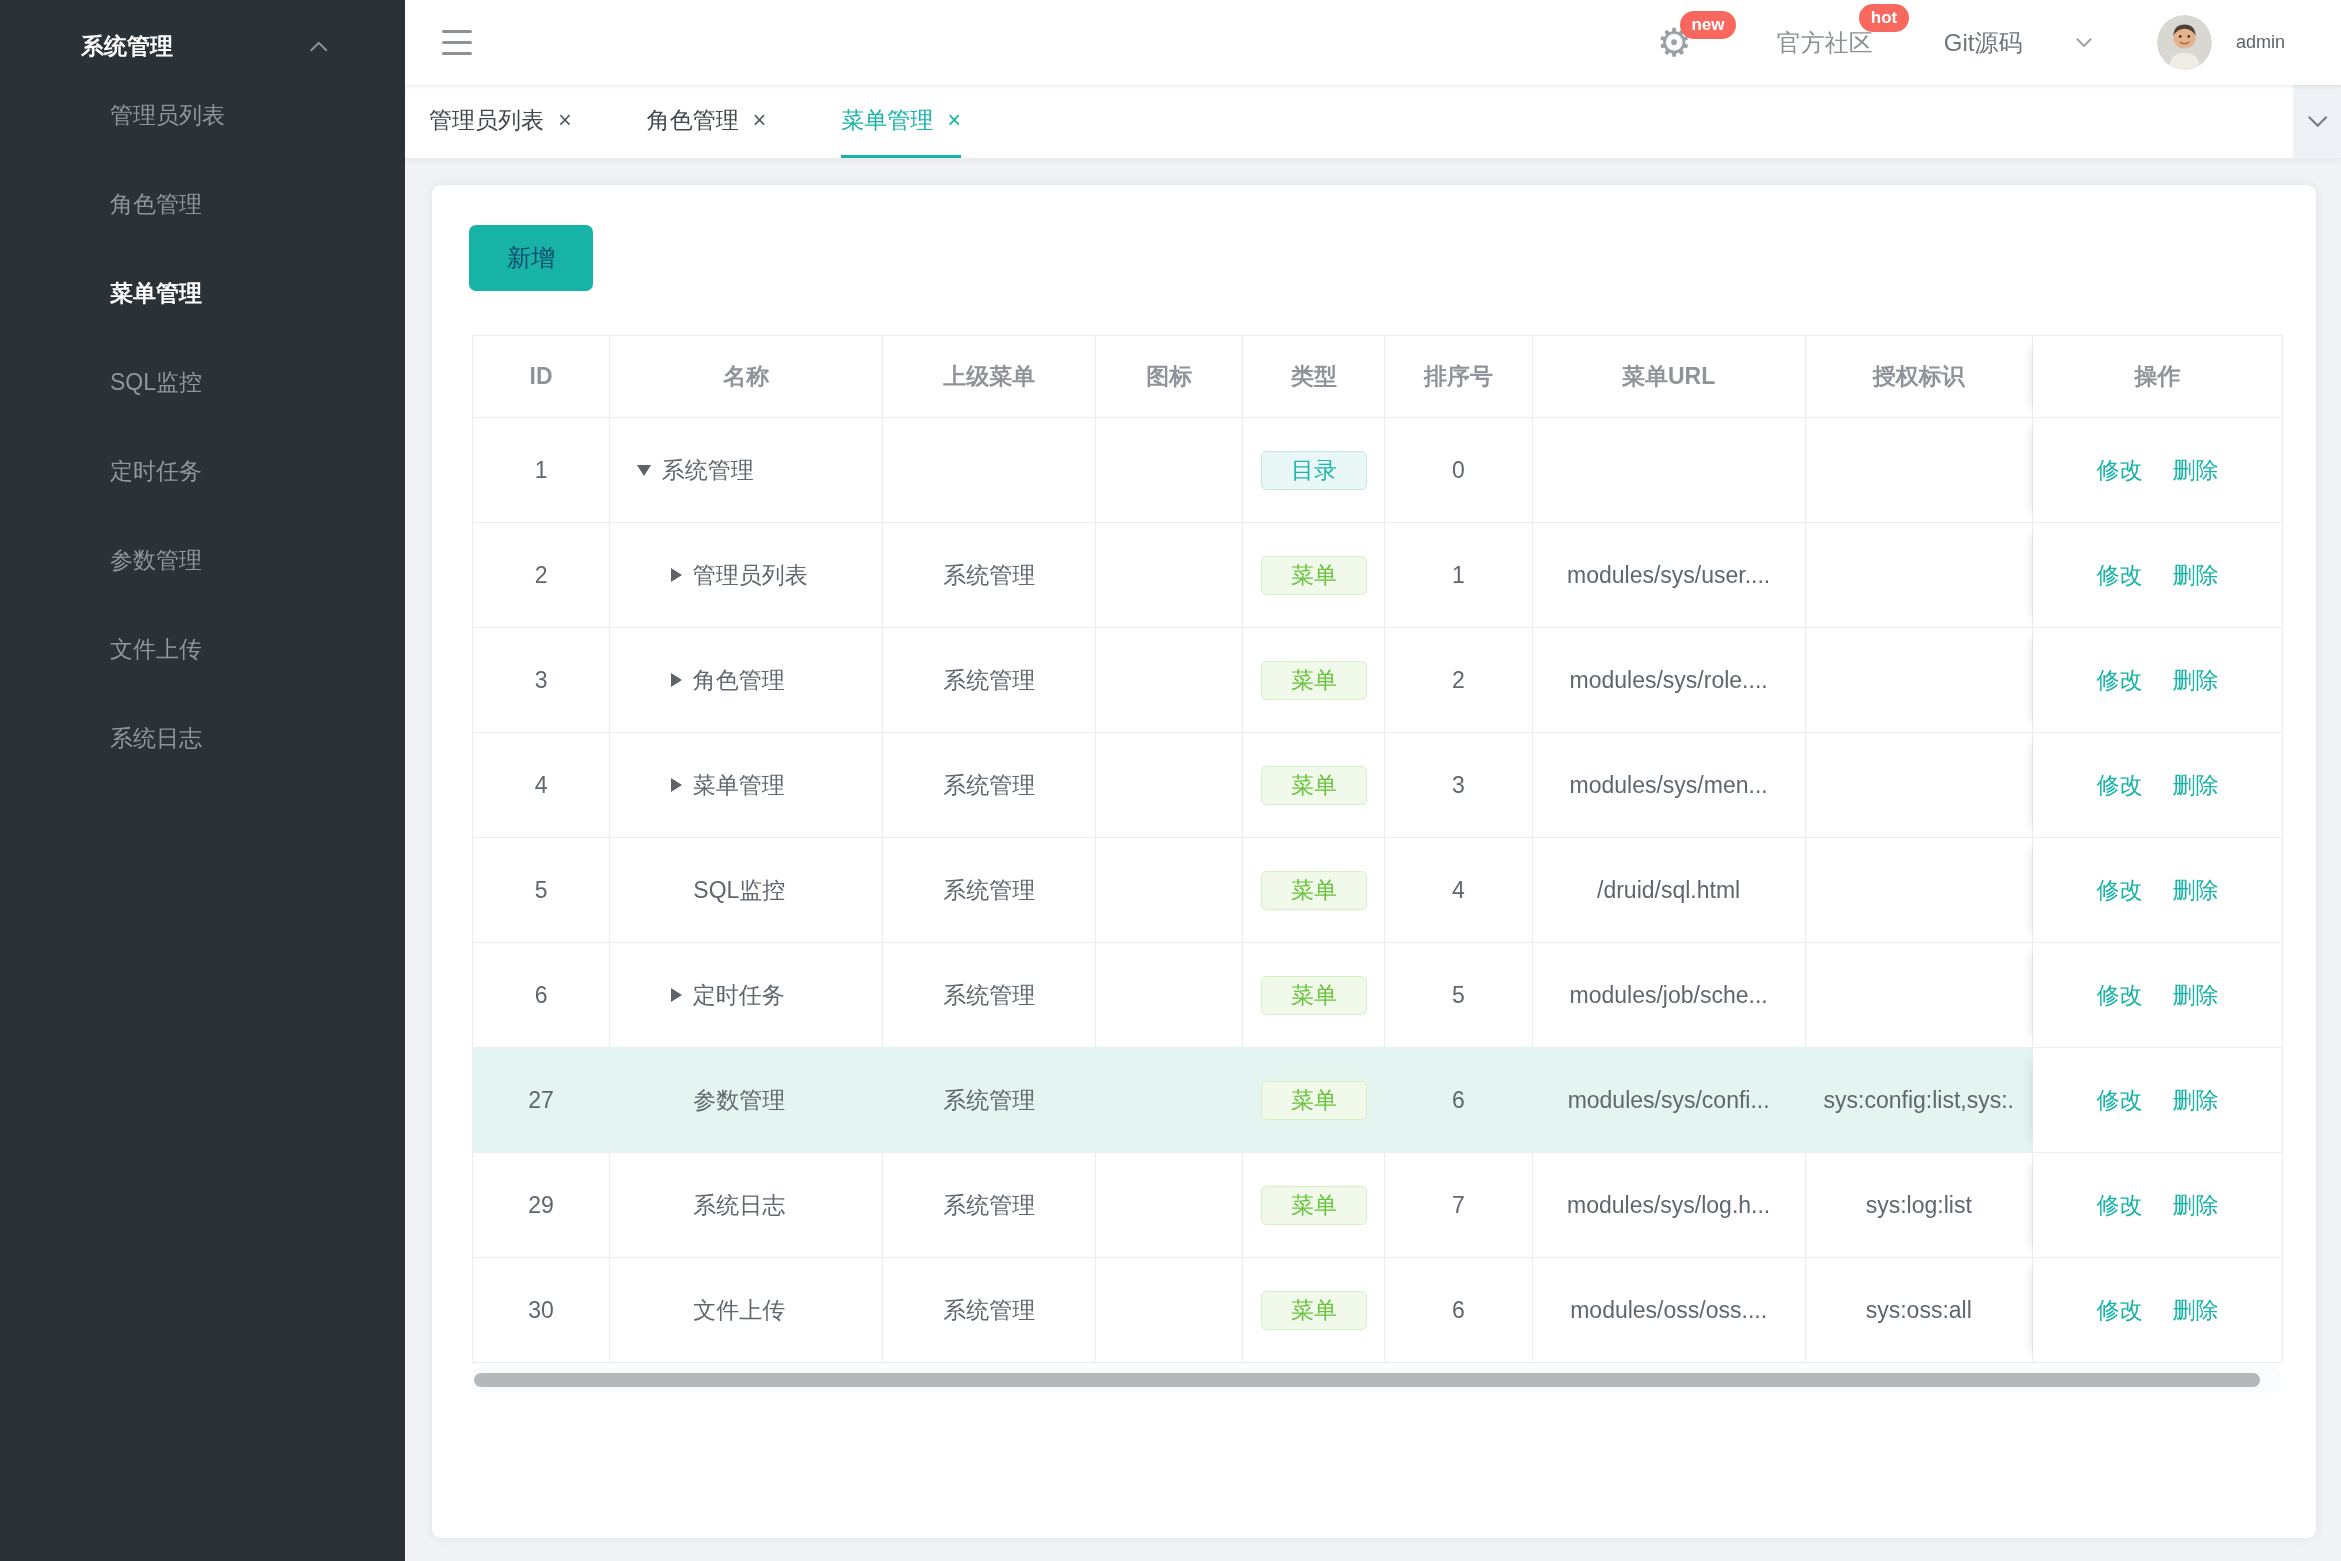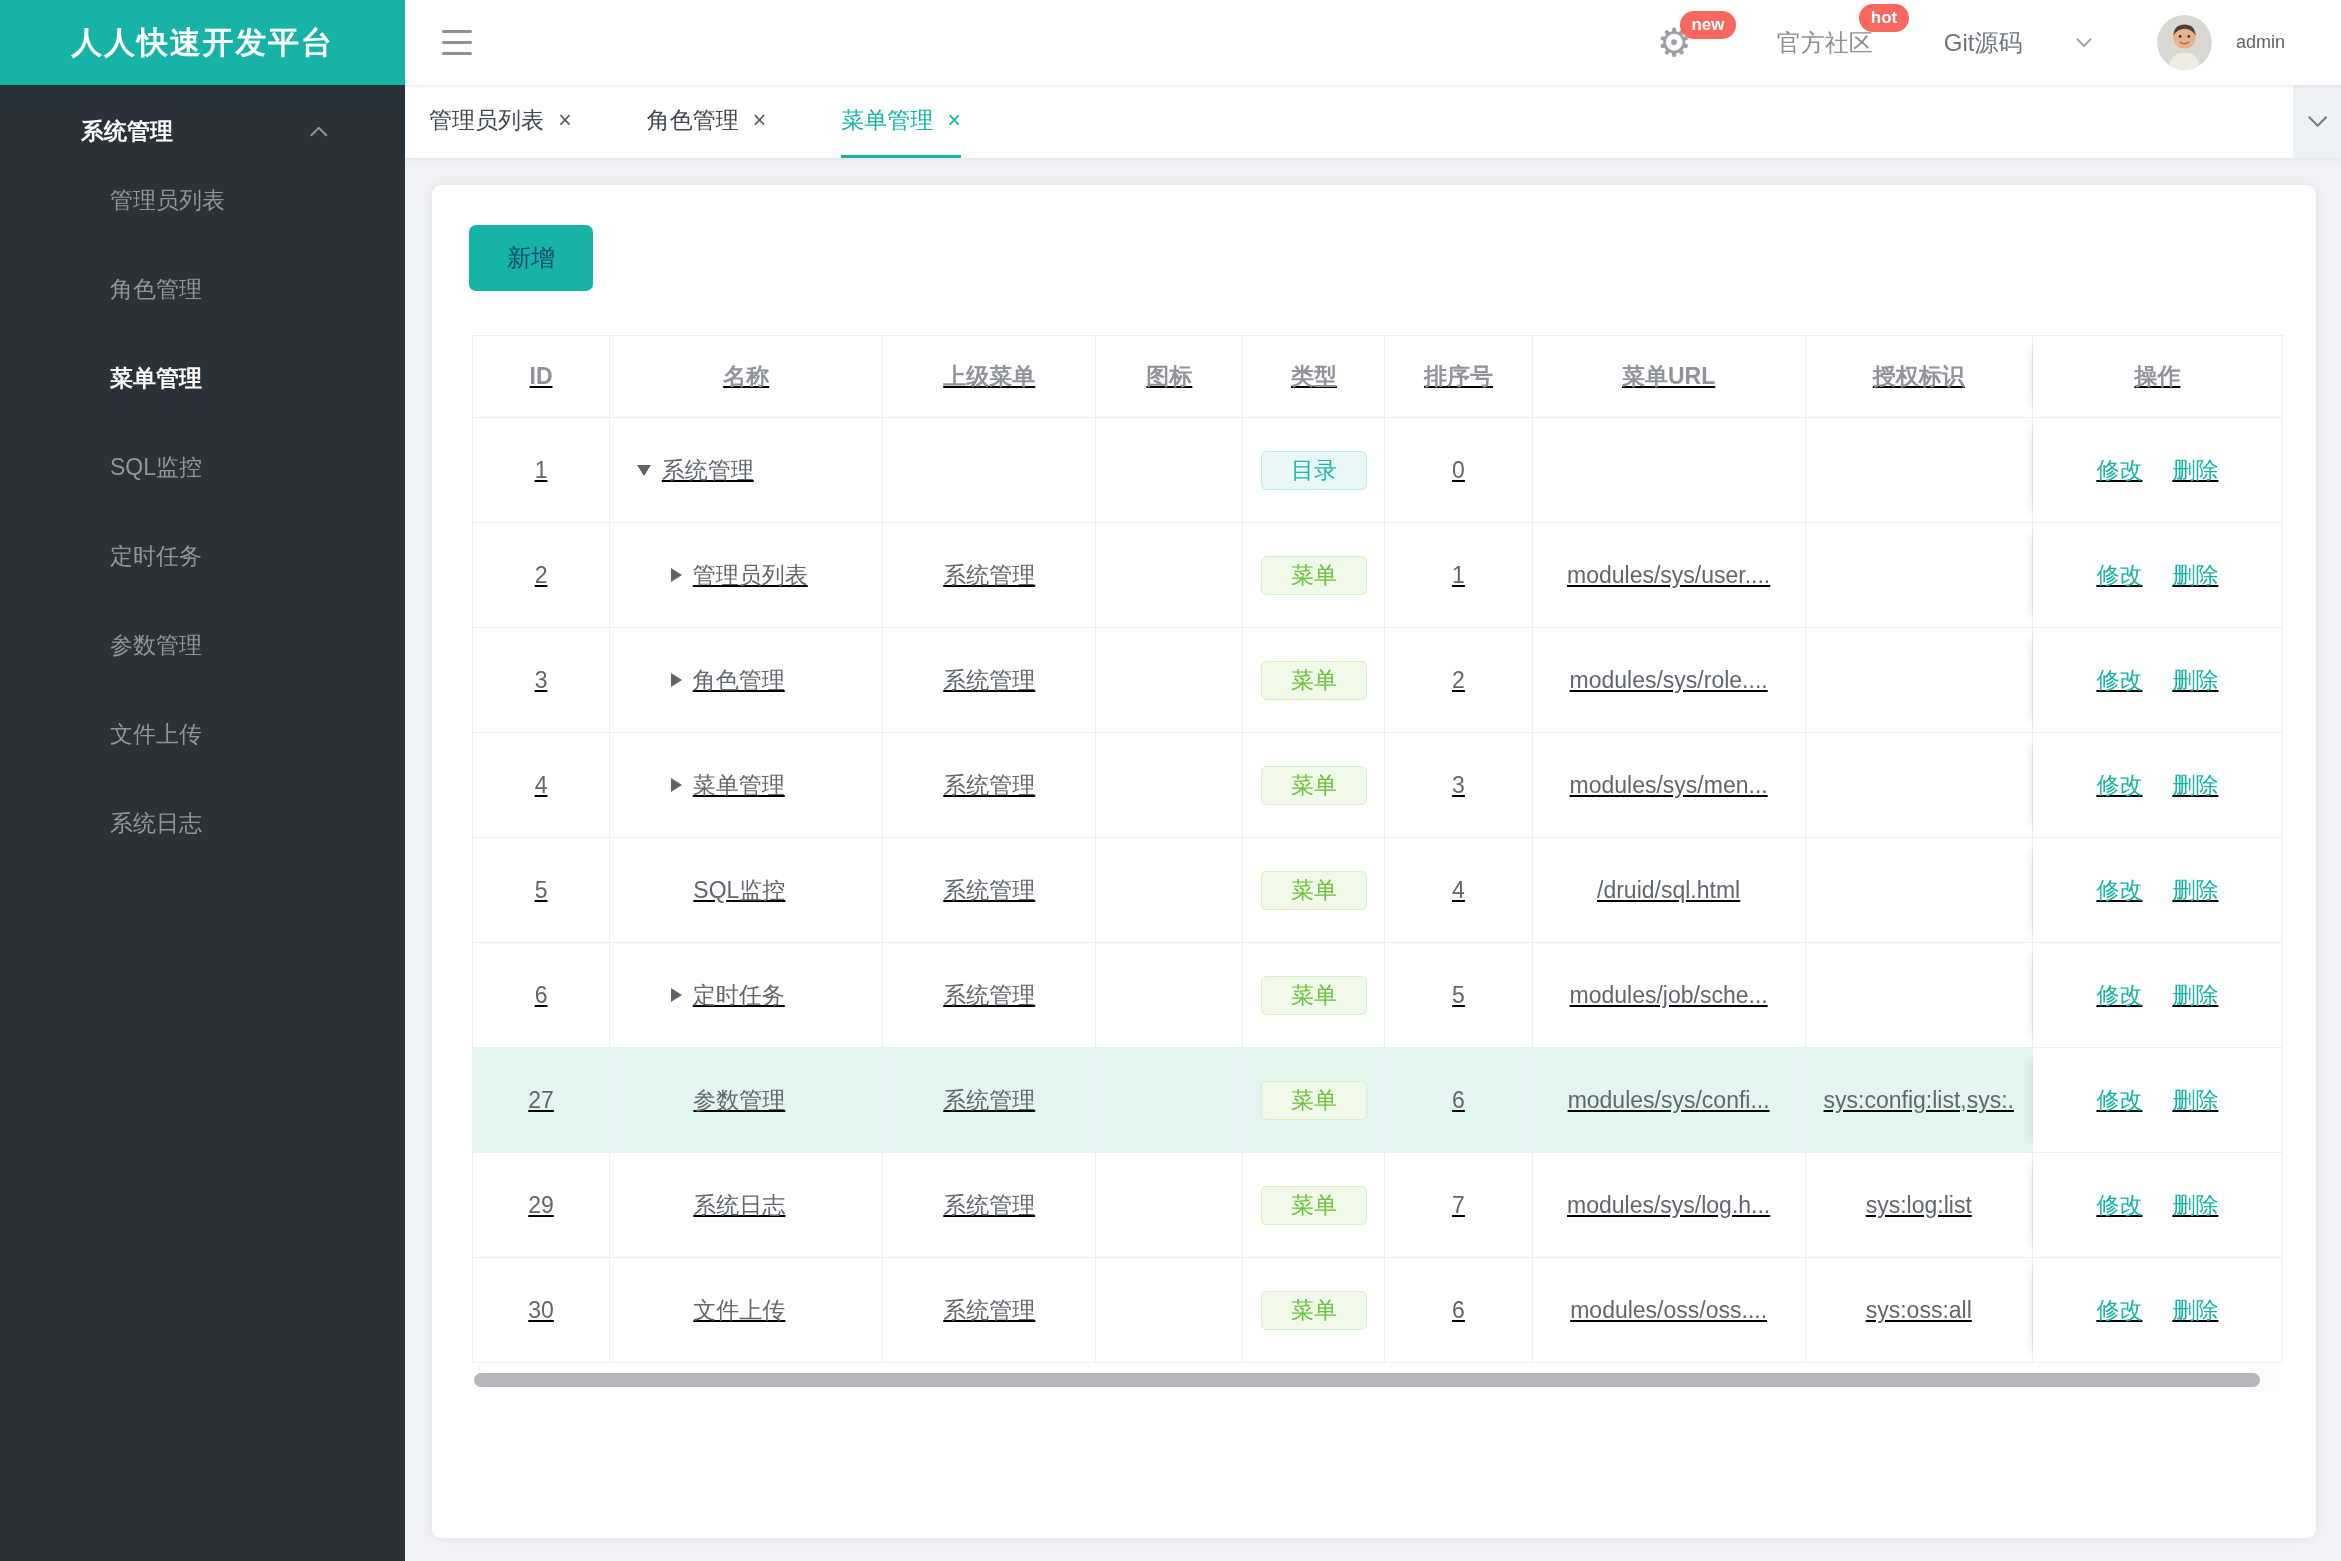--- a/index.html
+++ b/index.html
@@ -52,21 +52,21 @@
   .tab.active .tab-close { color:var(--accent,#17b3a6); }
   .tab-caret-btn { position:absolute; right:0; top:0; height:100%; width:49px; background:#eef1f5;
                    border-left:11.6px solid #fff; display:flex; align-items:center; justify-content:center; cursor:pointer; box-sizing:content-box; }
   
   .content { position:absolute; left:0; right:0; top:159px; bottom:0; background:var(--content-bg,#f0f2f5); }
   .card { position:absolute; left:27px; top:26px; width:1884px; height:1353px; background:#fff; border-radius:9px;
           box-shadow:0 0 10.7px rgba(31,45,61,0.07); }
   .btn-add { position:absolute; left:37px; top:40px; width:124px; height:66px; background:var(--accent,#17b3a6);
              color:#0c4a6e; font-size:24px; border:none; border-radius:7.1px; cursor:pointer;
              font-family:inherit; }
-  .table-wrap { position:absolute; left:40px; top:150px; width:1809px; border:0.9px solid #ebeef5; border-bottom:none; box-sizing:content-box;text-decoration:underline; }
+  .table-wrap { position:absolute; left:40px; top:150px; width:1809px; border:0.9px solid #ebeef5; border-bottom:none; box-sizing:content-box; }
   table.menu { border-collapse:separate; border-spacing:0; table-layout:fixed; width:1809px; }
   table.menu th, table.menu td { border-right:0.9px solid #ebeef5; border-bottom:0.9px solid #ebeef5;
                                  overflow:hidden; white-space:nowrap; padding:0; }
   table.menu th:last-child, table.menu td:last-child { border-right:none; }
   table.menu th { height:81px; color:#909399; font-size:23px; font-weight:bold; text-align:center; background:#fff; }
   table.menu td { height:104px; color:#60666d; font-size:23px; text-align:center; background:#fff; }
   td.op, th.op { background:#fff !important; box-shadow:-10.7px 0 10.7px -10.7px rgba(0,0,0,0.14); }
   tr.hl td { background:var(--row-hl,#e4f5f1); }
   .cell-name { display:flex; align-items:center; height:104px; padding-left:27px; box-sizing:border-box; }
   .cell-name.lvl1 { padding-left:61px; }
@@ -82,21 +82,20 @@
   .hscroll { position:absolute; left:40px; top:1183px; width:1809px; height:25px; background:#fafbfc; border-radius:7.1px; }
   .hscroll-thumb { position:absolute; left:1.8px; top:5.3px; width:1786px; height:14.2px; border-radius:7.1px; background:#b5b7ba; cursor:pointer; }
   .icon-svg { display:block; }
 </style>
 </head>
 <body>
 
 <div class="app" style="--accent: #17b3a6; --badge-red: #f8685e; --sidebar-bg: #2a3137; --content-bg: #f0f2f5; --row-hl: #e4f5f1; --tag-dir-c: #21b5aa; --tag-dir-bg: #e9f8f6; --tag-dir-bc: #bfe8e4; --tag-menu-c: #69c33c; --tag-menu-bg: #f0f9ea; --tag-menu-bc: #d6efc5;">
 
   <aside class="sidebar">
-    <div class="logo">人人快速开发平台</div>
 
 
     <div class="side-section">
       <span class="sec-label">系统管理</span>
       <svg class="icon-svg" width="19.6" height="11.6" viewBox="0 0 22 13" fill="none" stroke="#8e979d" stroke-width="2.2">
         <path d="M2 11 L11 2 L20 11"></path>
       </svg>
     </div>
 
     <nav class="side-sub" id="side-sub">

